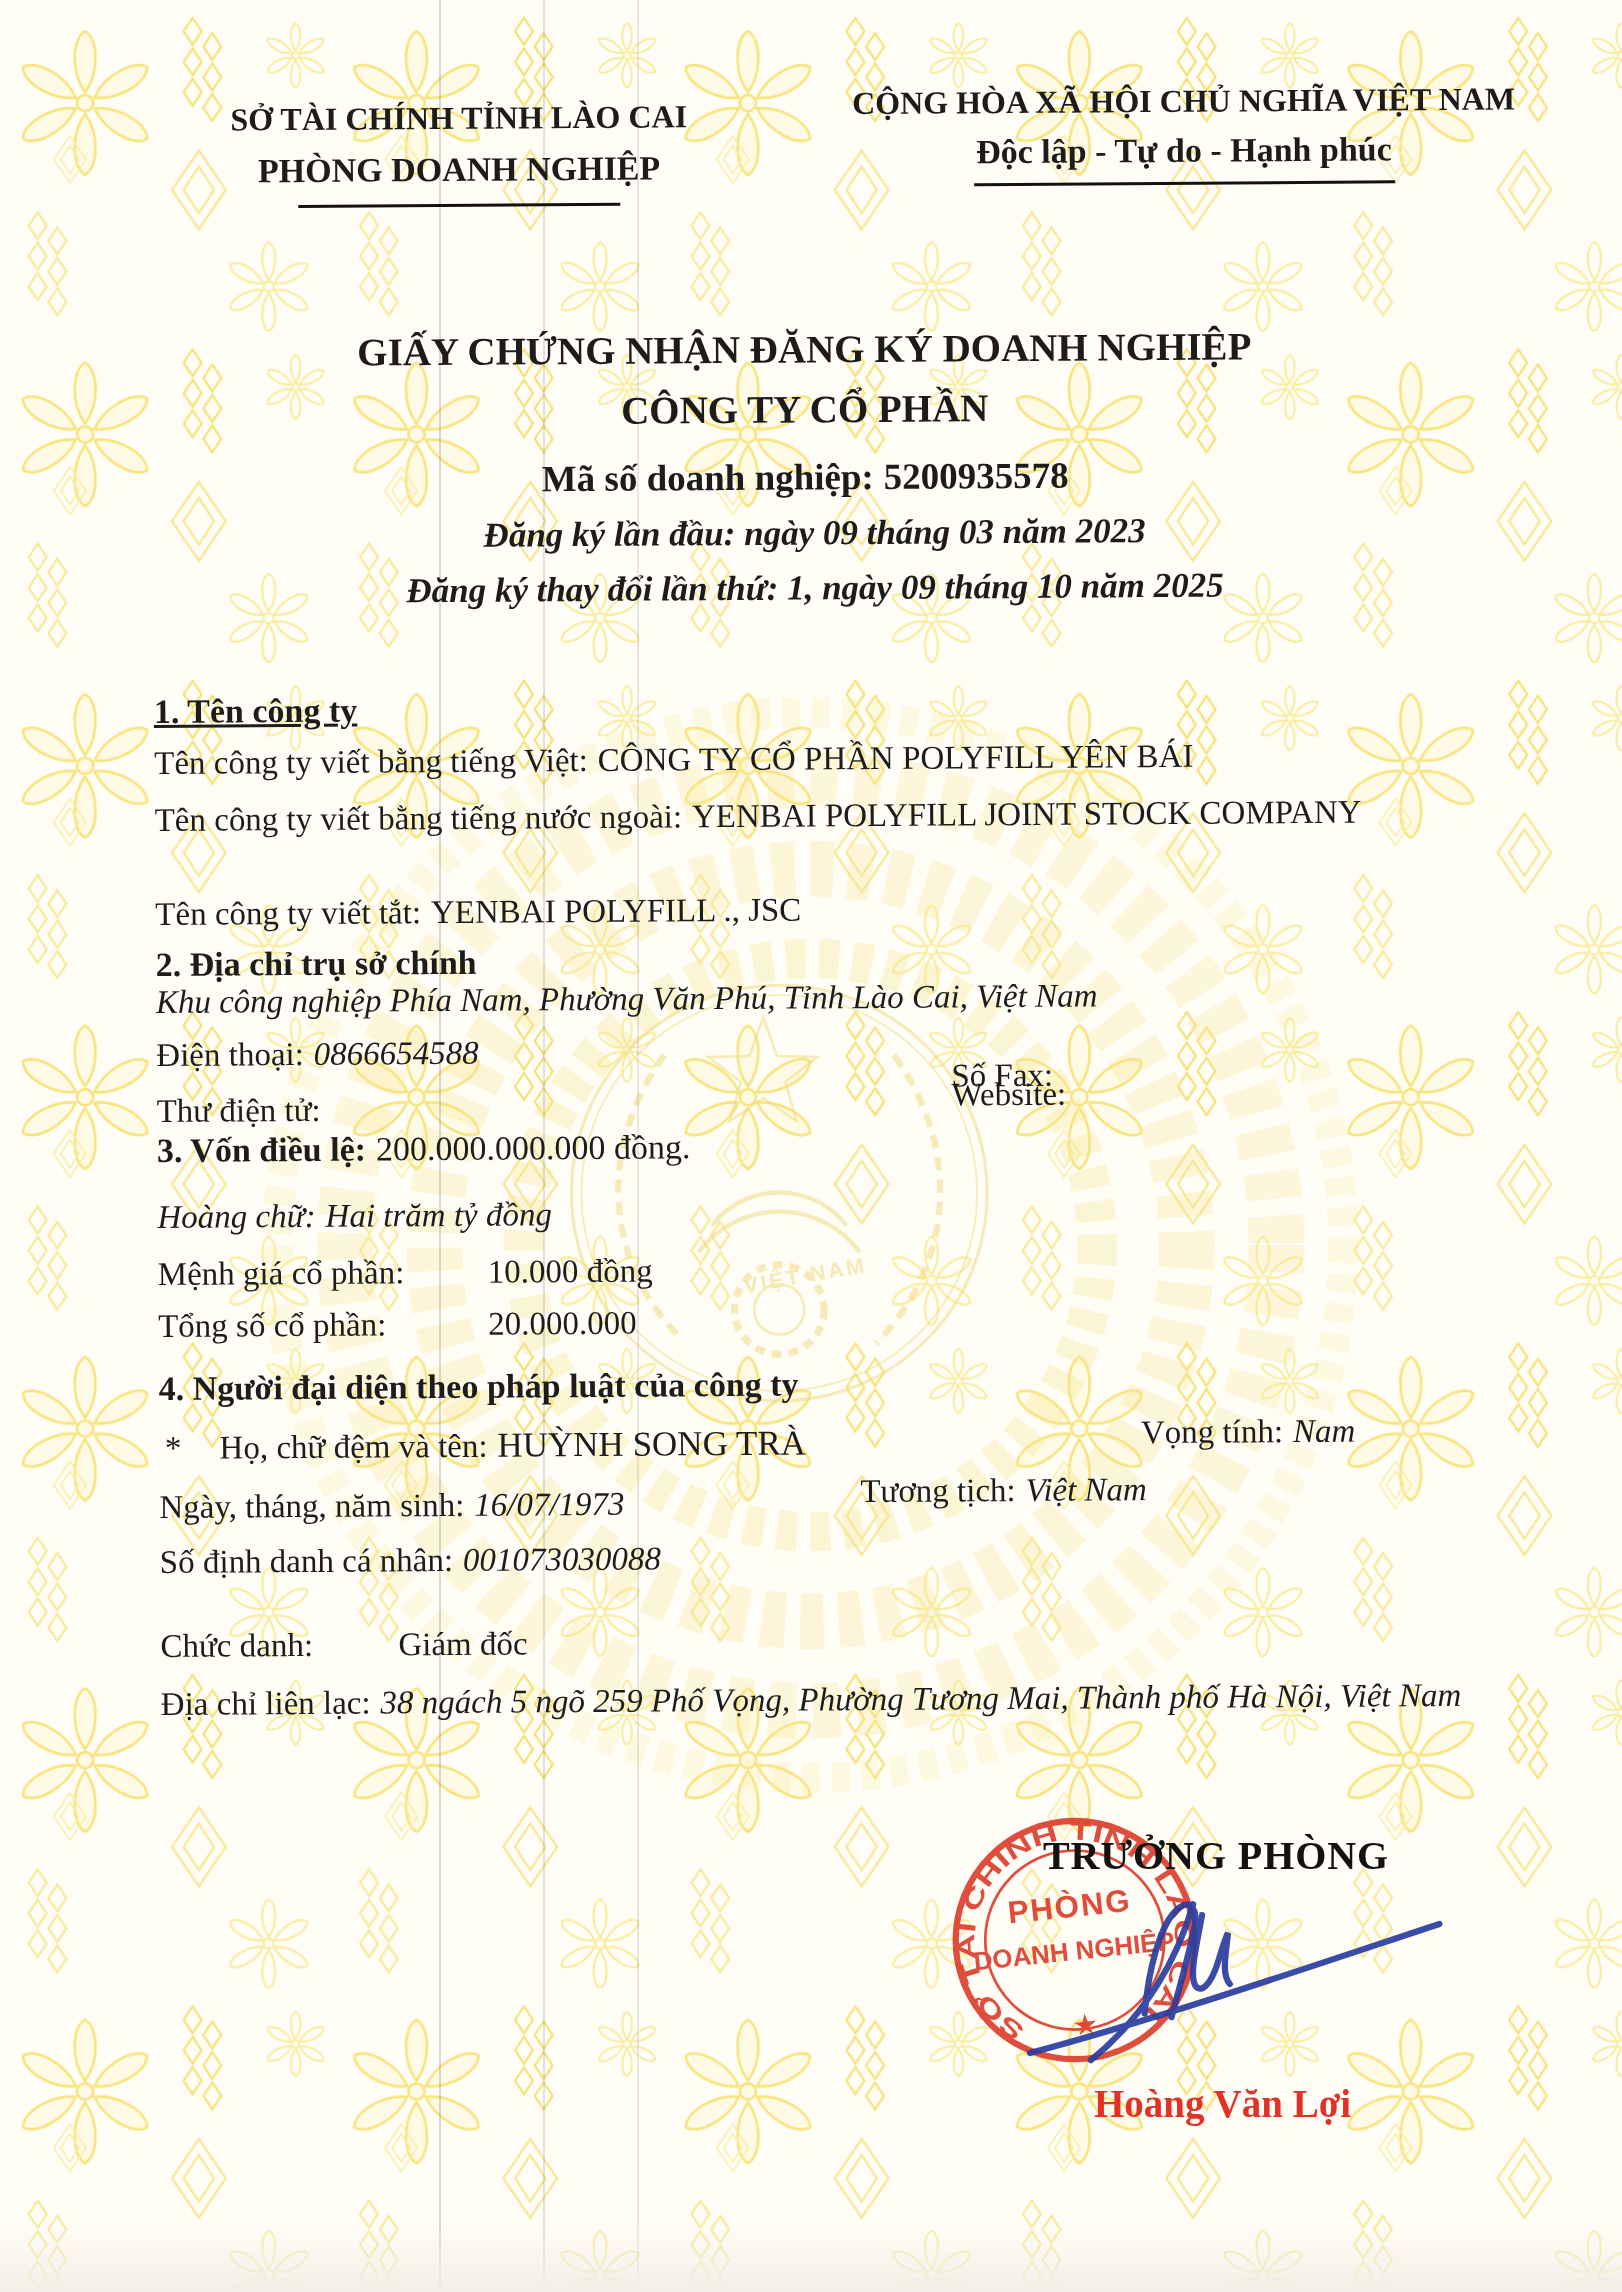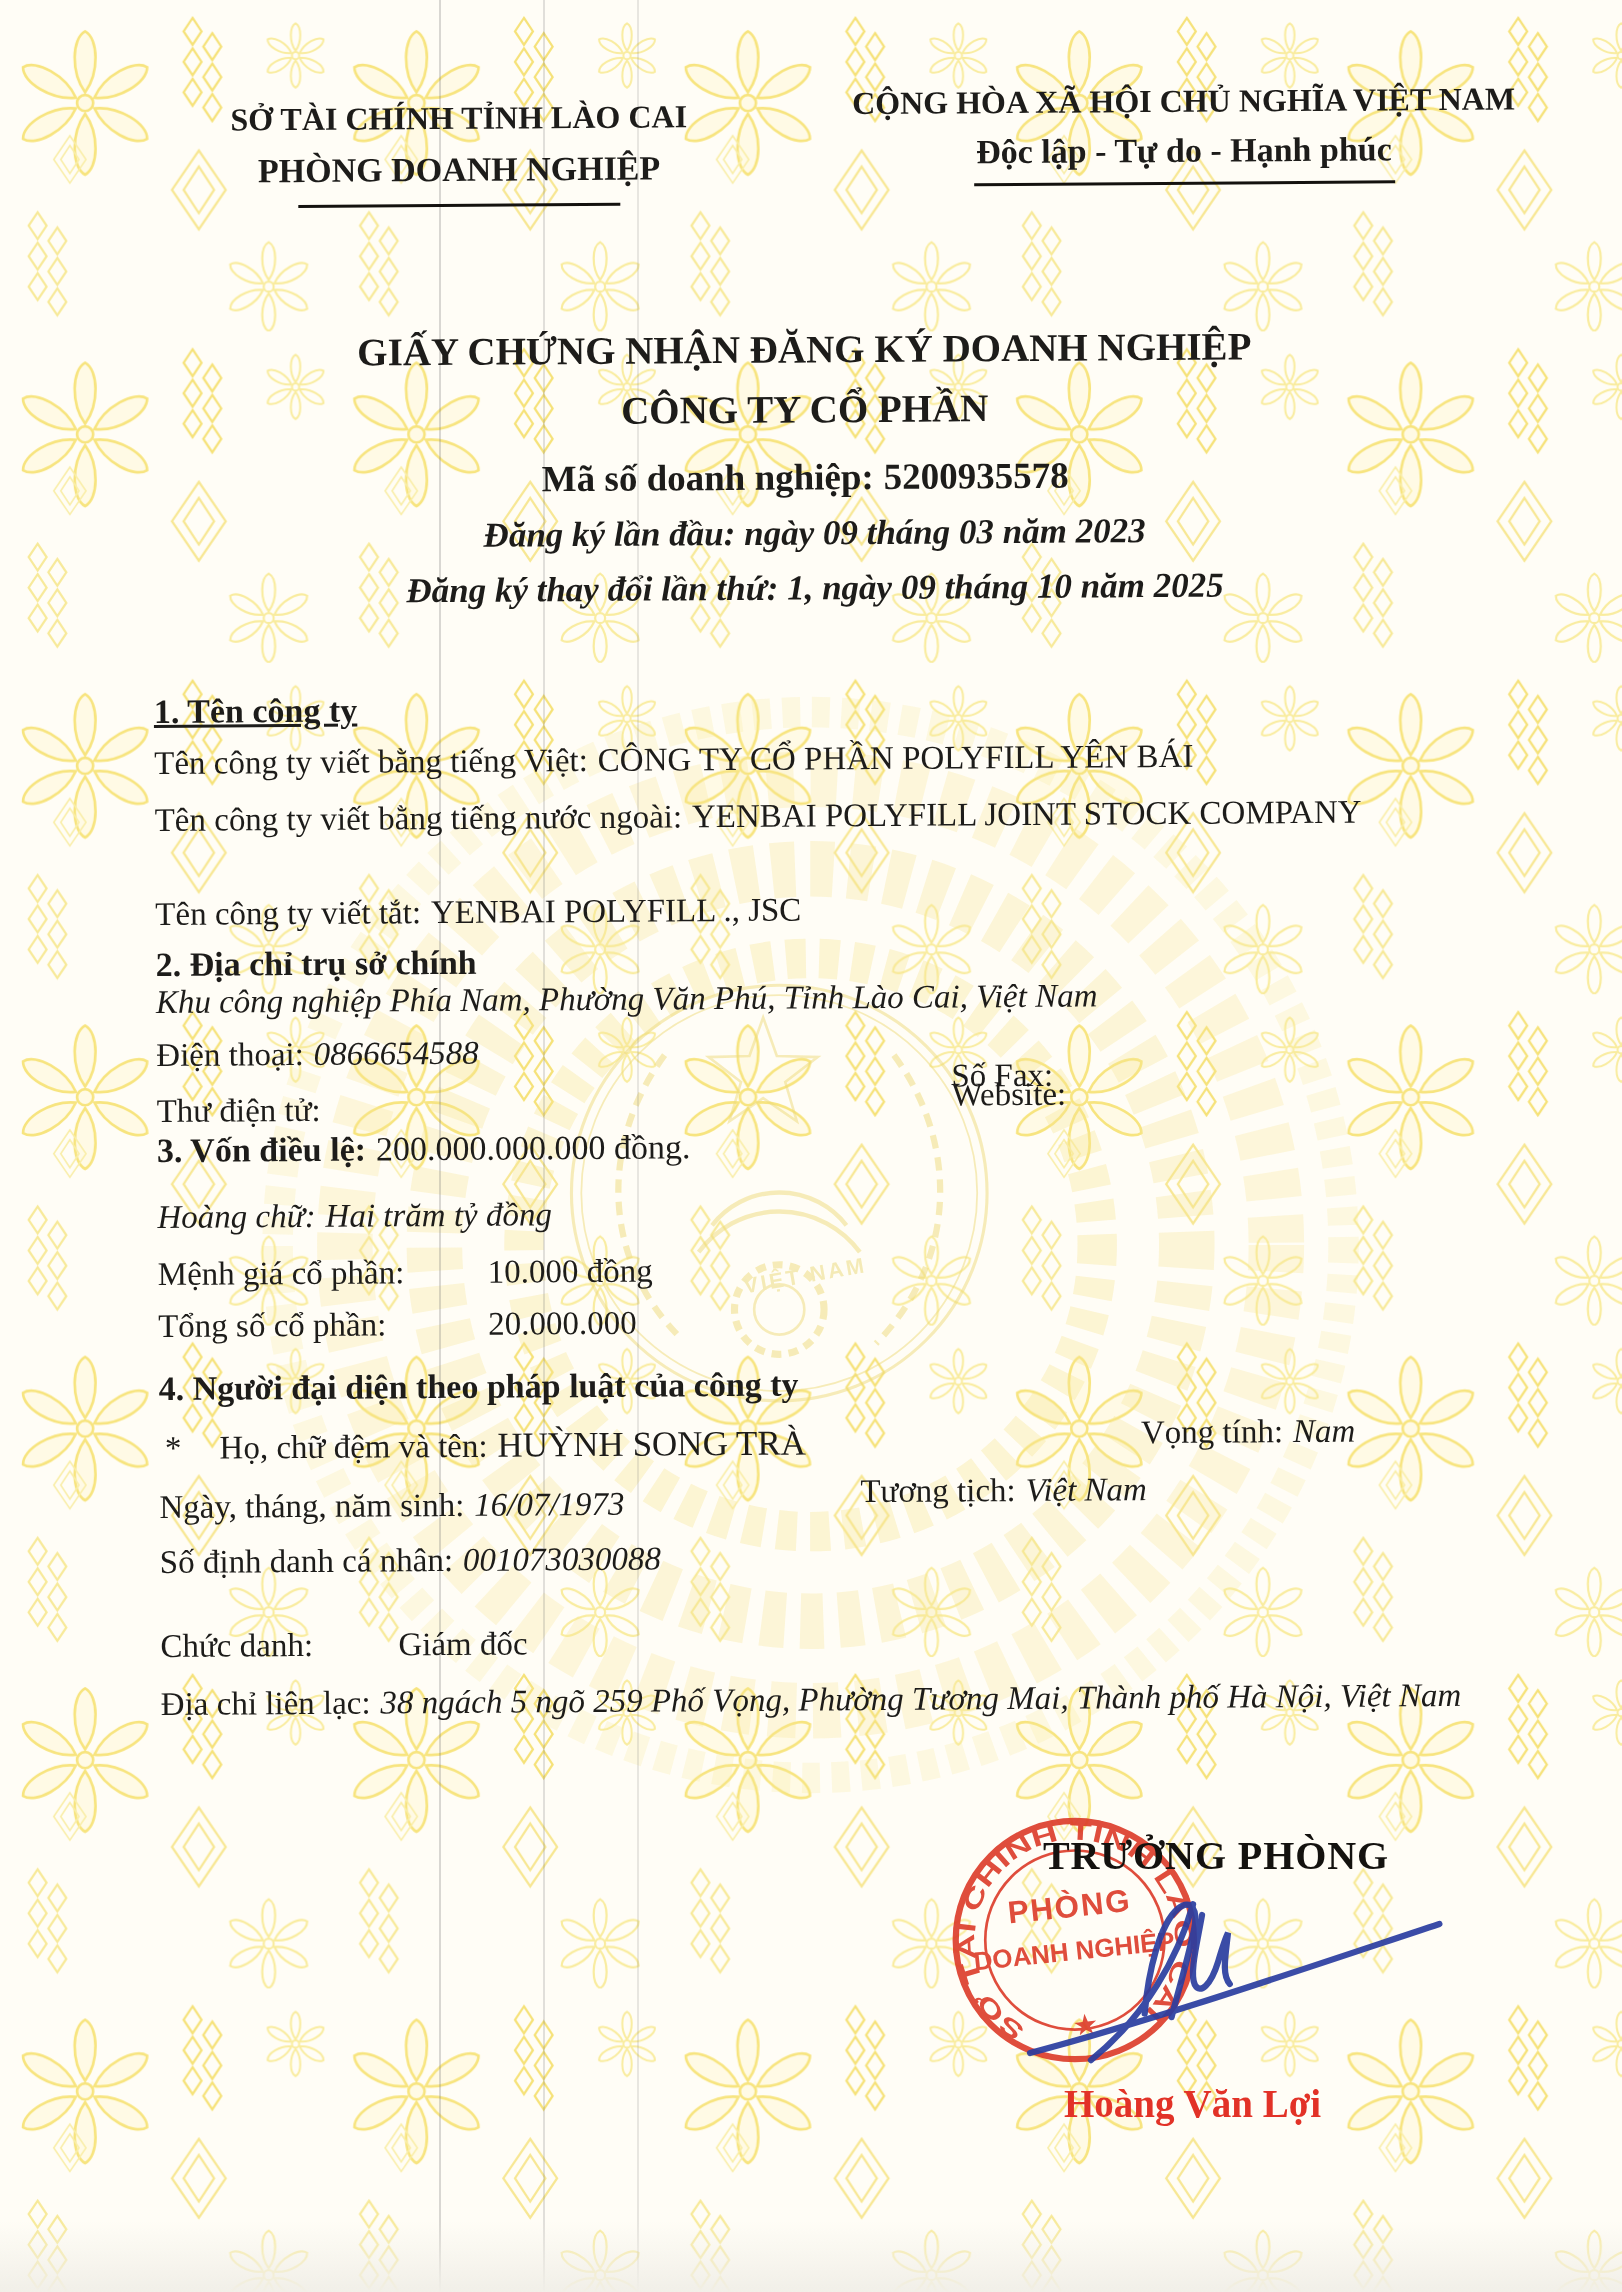--- a/index.html
+++ b/index.html
@@ -188,17 +188,17 @@
     </g>
     <g fill="none" stroke="#2a3da0" stroke-width="7" stroke-linecap="round" opacity="0.92">
       <path d="M1278,2248 C1282,2200 1295,2148 1315,2131 C1330,2119 1338,2132 1333,2155 C1325,2192 1314,2228 1308,2252"></path>
       <path d="M1342,2138 C1336,2172 1328,2203 1334,2216 C1340,2227 1352,2216 1360,2190 C1366,2170 1369,2162 1371,2158 C1368,2185 1364,2205 1373,2215"></path>
       <path d="M1332,2126 C1315,2185 1280,2250 1218,2300"></path>
       <path d="M1150,2292 C1280,2258 1450,2200 1607,2148"></path>
     </g>
   </svg>
 
   <div class="sig-title" style="left:1043px;top:1832px;color:#14120f;">TRƯỞNG PHÒNG</div>
-  <div class="sig-name" style="left:1064px;top:2081px;color:#e23227;">Hoàng Văn Lợi</div>
+  <div class="sig-name" style="left:1094px;top:2081px;color:#e23227;">Hoàng Văn Lợi</div>
 
   <div class="bottom-strip"></div>
 </div>
 
 
 </body></html>

